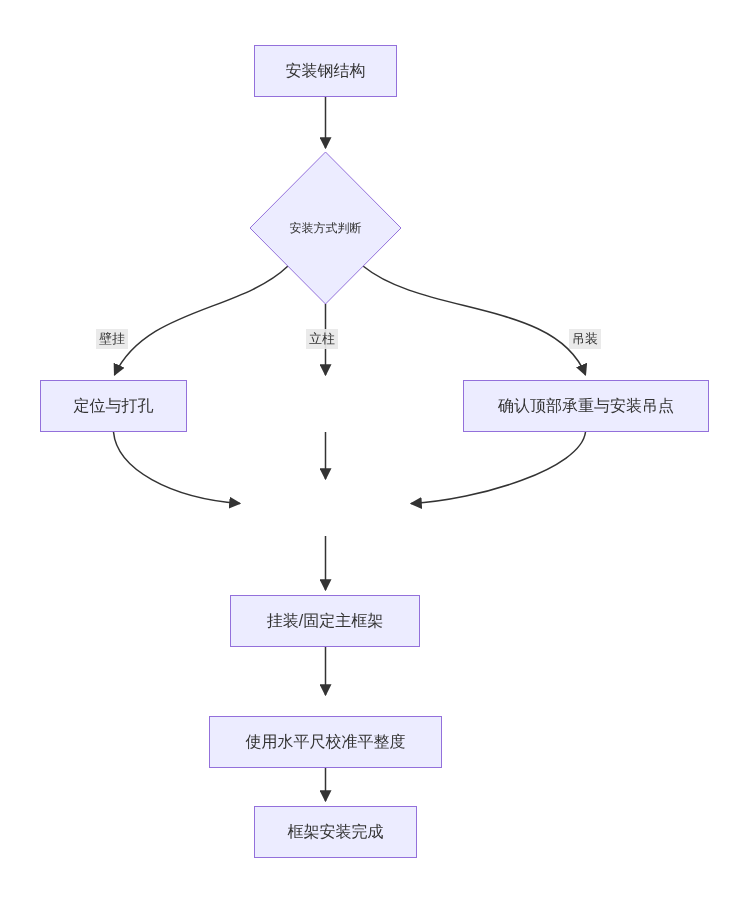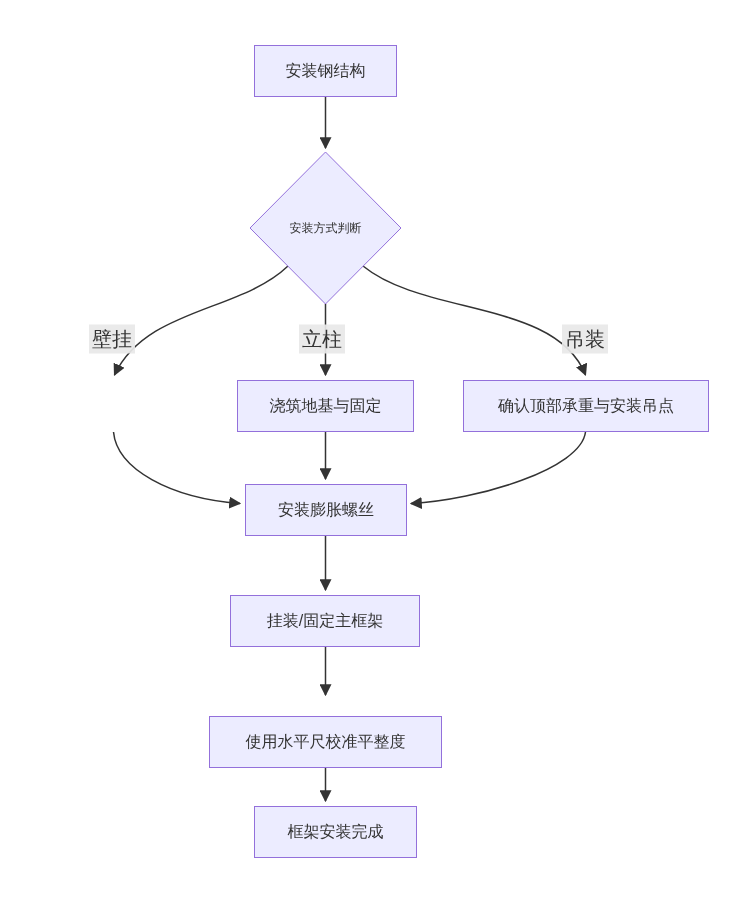--- a/index.html
+++ b/index.html
@@ -47,21 +47,21 @@
     justify-content: center;
     font-size: 12px;
     color: #333333;
     text-align: center;
   }
   .edge-label {
     position: absolute;
     transform: translate(-50%, -50%);
     background: rgba(232, 232, 232, 0.92);
     padding: 1px 3px;
-    font-size: 20px;
+    font-size: 13px;
     color: #333333;
     white-space: nowrap;
     z-index: 2;
     text-align: right;
   }
 </style>
 </head>
 <body>
 
 <div class="canvas">
@@ -97,32 +97,29 @@
   </svg>
 
   <div class="node" style="left:254px; top:45px;  width:143px; height:52px;">
     <span>安装钢结构</span>
   </div>
 
   <div class="diamond-label" style="left:250px; top:212px; width:151px; height:32px;">
     <span>安装方式判断</span>
   </div>
 
+  <div class="node" style="left:40px;  top:380px; width:147px; height:52px;">
+    <span>定位与打孔</span>
+  </div>
 
-  <div class="node" style="left:237px; top:380px; width:177px; height:52px;">
-    <span>浇筑地基与固定</span>
-  </div>
 
   <div class="node" style="left:463px; top:380px; width:246px; height:52px;">
     <span>确认顶部承重与安装吊点</span>
   </div>
 
-  <div class="node" style="left:245px; top:484px; width:162px; height:52px;">
-    <span>安装膨胀螺丝</span>
-  </div>
 
   <div class="node" style="left:230px; top:595px; width:190px; height:52px;">
     <span>挂装/固定主框架</span>
   </div>
 
   <div class="node" style="left:209px; top:700px; width:233px; height:52px;margin-top:16px;">
     <span>使用水平尺校准平整度</span>
   </div>
 
   <div class="node" style="left:244px; top:806px; width:163px; height:52px;margin-left:10px;">

